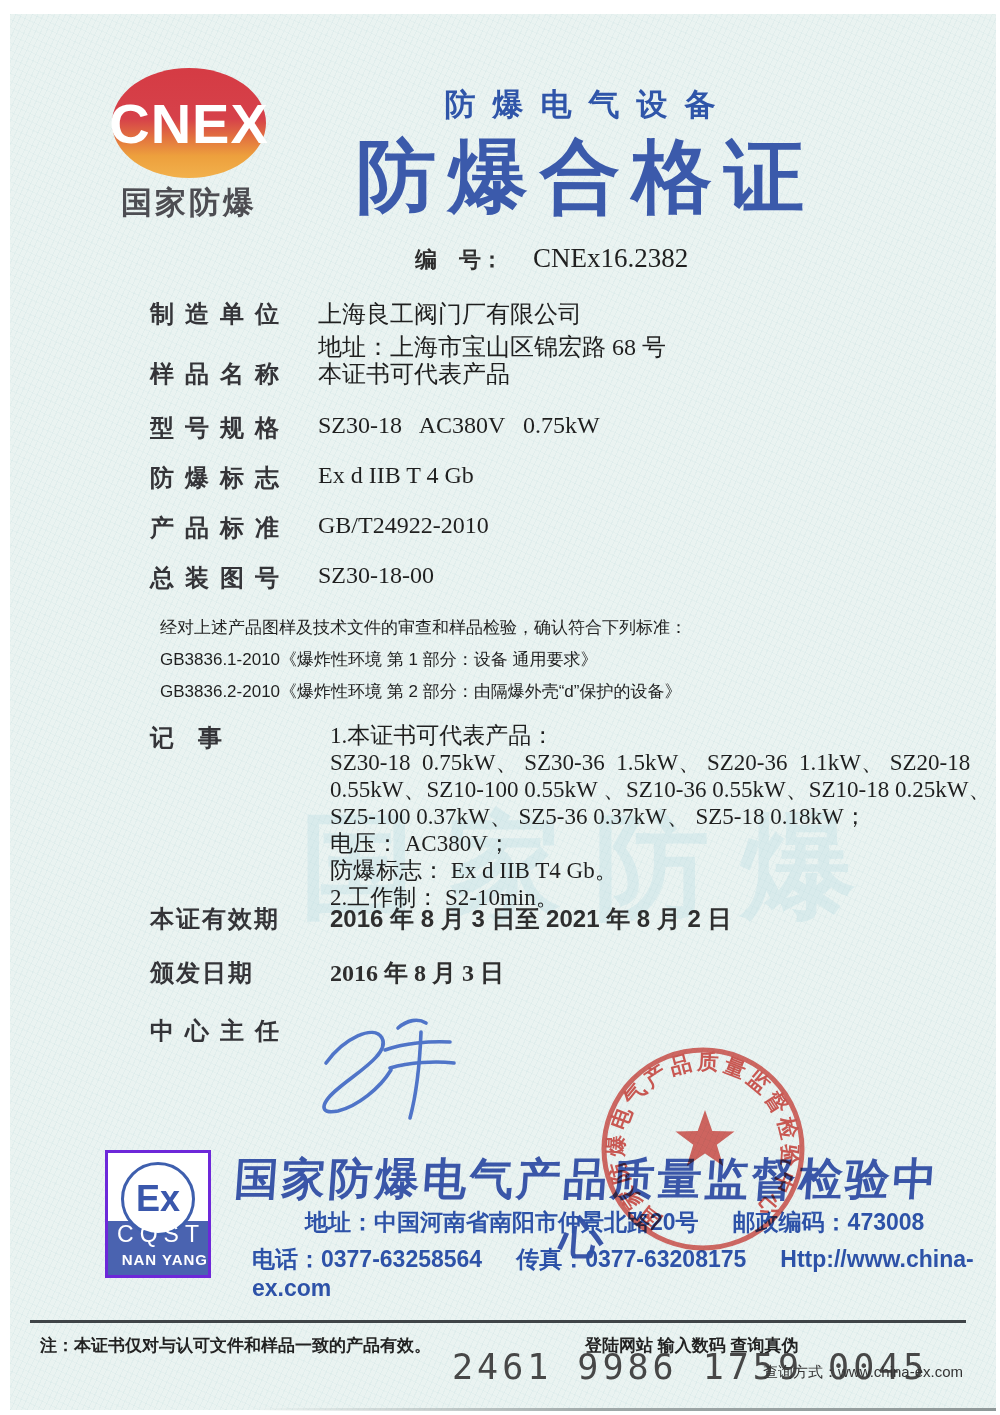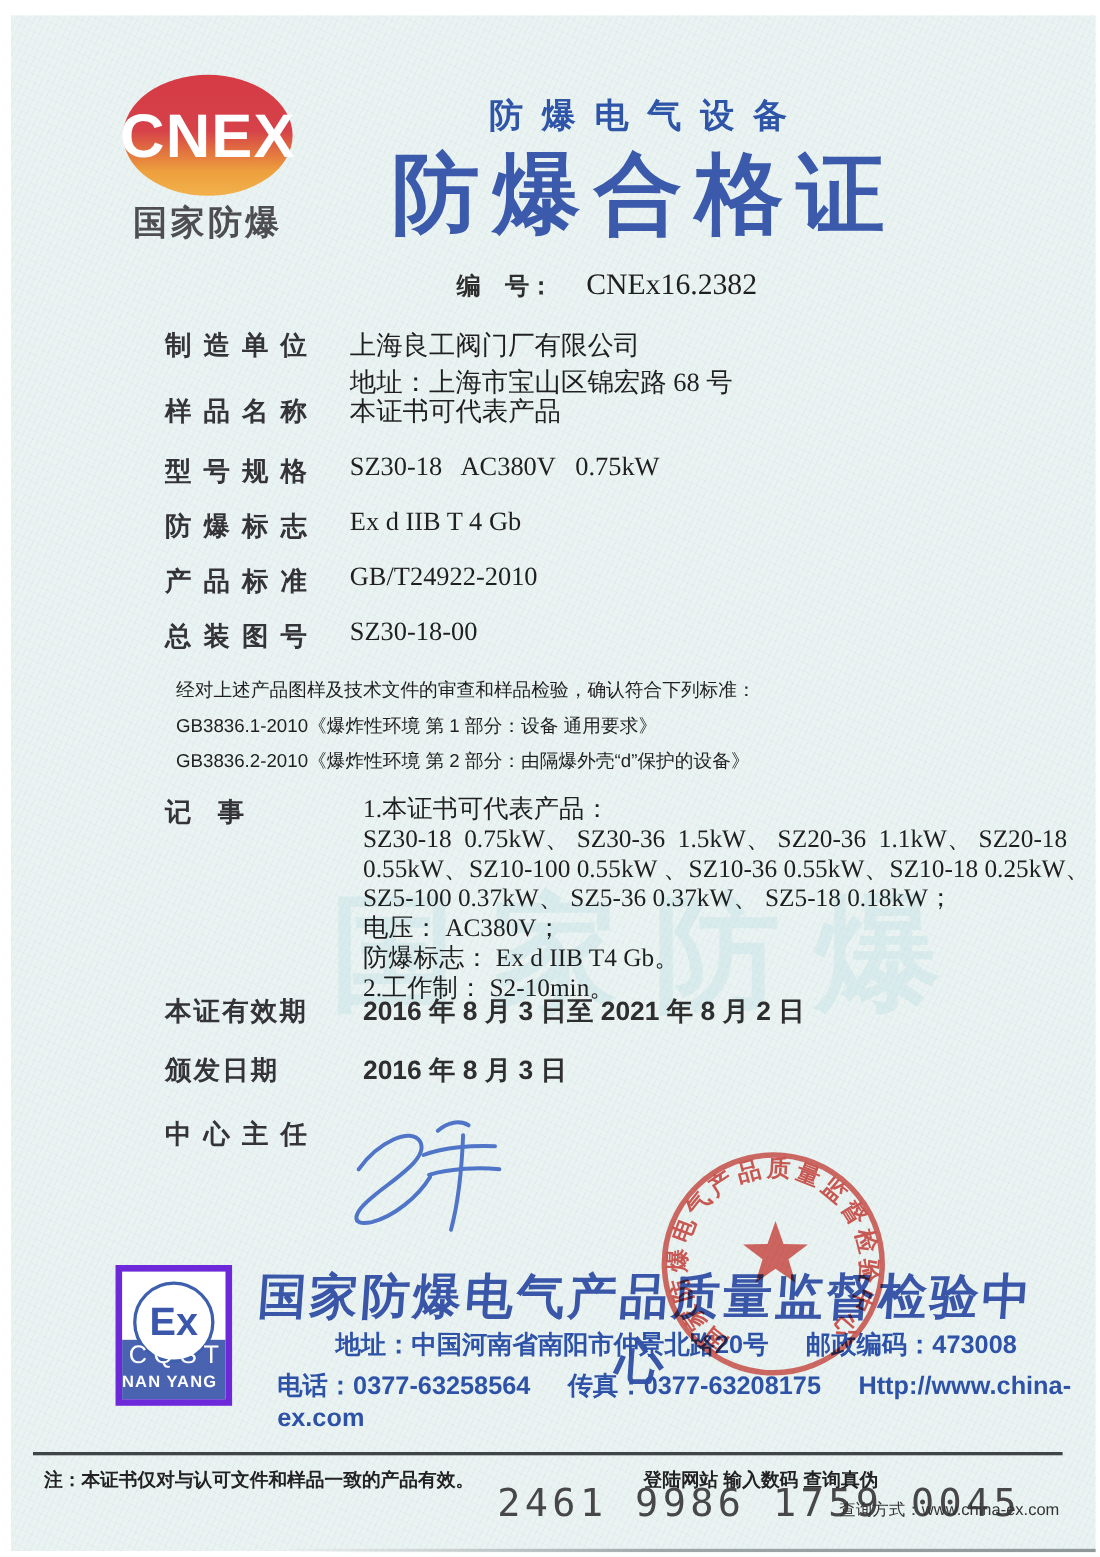--- a/index.html
+++ b/index.html
@@ -43,29 +43,29 @@
   .watermark{left:300px;top:790px;font-size:115px;font-weight:bold;color:#b7dce3;
        opacity:.32;letter-spacing:32px;z-index:0;}
 
   
   .signature{left:298px;top:1008px;z-index:3;}
   .seal{left:593px;top:1039px;width:222px;height:228px;z-index:5;
        mix-blend-mode:multiply;opacity:.88;}
 
   
   .ex-logo{left:105px;top:1150px;width:106px;height:128px;background:#fff;
-       border:6px solid #6d28d9;box-sizing:border-box;}
+       border:3px solid #6d28d9;box-sizing:border-box;}
   .ex-logo-bottom{position:absolute;left:0;right:0;bottom:0;height:54px;background:#4a63b0;}
   .ex-circle{position:absolute;left:50%;top:9px;transform:translateX(-50%);width:74px;height:74px;
        border-radius:50%;background:#fff;border:3px solid #3e5fae;box-sizing:border-box;
        display:flex;align-items:center;justify-content:center;z-index:1;}
   .ex-circle span{font-size:36px;font-weight:bold;color:#3a57ac;}
   .ex-cqst{position:absolute;left:0;right:0;bottom:27px;text-align:center;color:#fff;
        font-size:23px;letter-spacing:6px;text-indent:6px;z-index:2;}
-  .ex-region{position:absolute;left:0;right:0;bottom:7px;text-align:left;color:#fff;
+  .ex-region{position:absolute;left:0;right:0;bottom:7px;text-align:right;color:#fff;
        font-size:15px;font-weight:bold;letter-spacing:1px;z-index:2;}
   .org-name{left:230px;top:1150px;width:710px;text-align:center;font-size:44px;font-weight:bold;
        color:#3a56a8;letter-spacing:3px;transform:skewX(-4deg);z-index:2;}
   .org-line{font-size:23px;font-weight:bold;color:#2d52a8;z-index:2;}
   .org-addr{left:305px;top:1207px;}
   .org-tel{left:252px;top:1244px;}
   .org-line .gap{display:inline-block;width:34px;}
 
   
   .divider{left:30px;top:1320px;width:936px;height:3px;background:#3f4447;}
@@ -130,21 +130,21 @@
     <div class="pre">SZ5-100 0.37kW、 SZ5-36 0.37kW、 SZ5-18 0.18kW；</div>
     <div class="pre">电压： AC380V；</div>
     <div class="pre">防爆标志： Ex d IIB T4 Gb。</div>
     <div class="pre">2.工作制： S2-10min。</div>
   </div>
 
   <div class="abs flabel5 z2" style="top:903px">本证有效期</div>
   <div class="abs fvalue z2" style="left:330px;top:903px;font-family:'Liberation Sans',sans-serif;font-weight:bold;color:#2e2e2e">2016 年 8 月 3 日至 2021 年 8 月 2 日</div>
 
   <div class="abs flabel5 z2" style="top:957px">颁发日期</div>
-  <div class="abs fvalue z2" style="left:330px;top:957px;font-family:Liberation Sans, sans-serif;font-weight:bold;color:#2e2e2e">2016 年 8 月 3 日</div>
+  <div class="abs fvalue z2" style="left:330px;top:957px;font-family:Liberation Serif, serif;font-weight:bold;color:#2e2e2e">2016 年 8 月 3 日</div>
 
   <div class="abs flabel z2" style="top:1015px">中心主任</div>
 
   <svg class="abs signature" width="175" height="115" viewBox="0 0 175 115">
     <g fill="none" stroke="#4f74c8" stroke-width="3.6" stroke-linecap="round">
       <path d="M28,55 C46,30 76,16 84,30 C92,45 60,64 42,79 C22,95 20,107 40,103 C60,98 82,80 93,62"></path>
       <path d="M100,20 C109,12 120,10 128,15"></path>
       <path d="M87,42 C106,35 132,33 152,34"></path>
       <path d="M92,60 C112,54 138,53 156,55"></path>
       <path d="M123,24 C122,50 119,84 112,110"></path>

